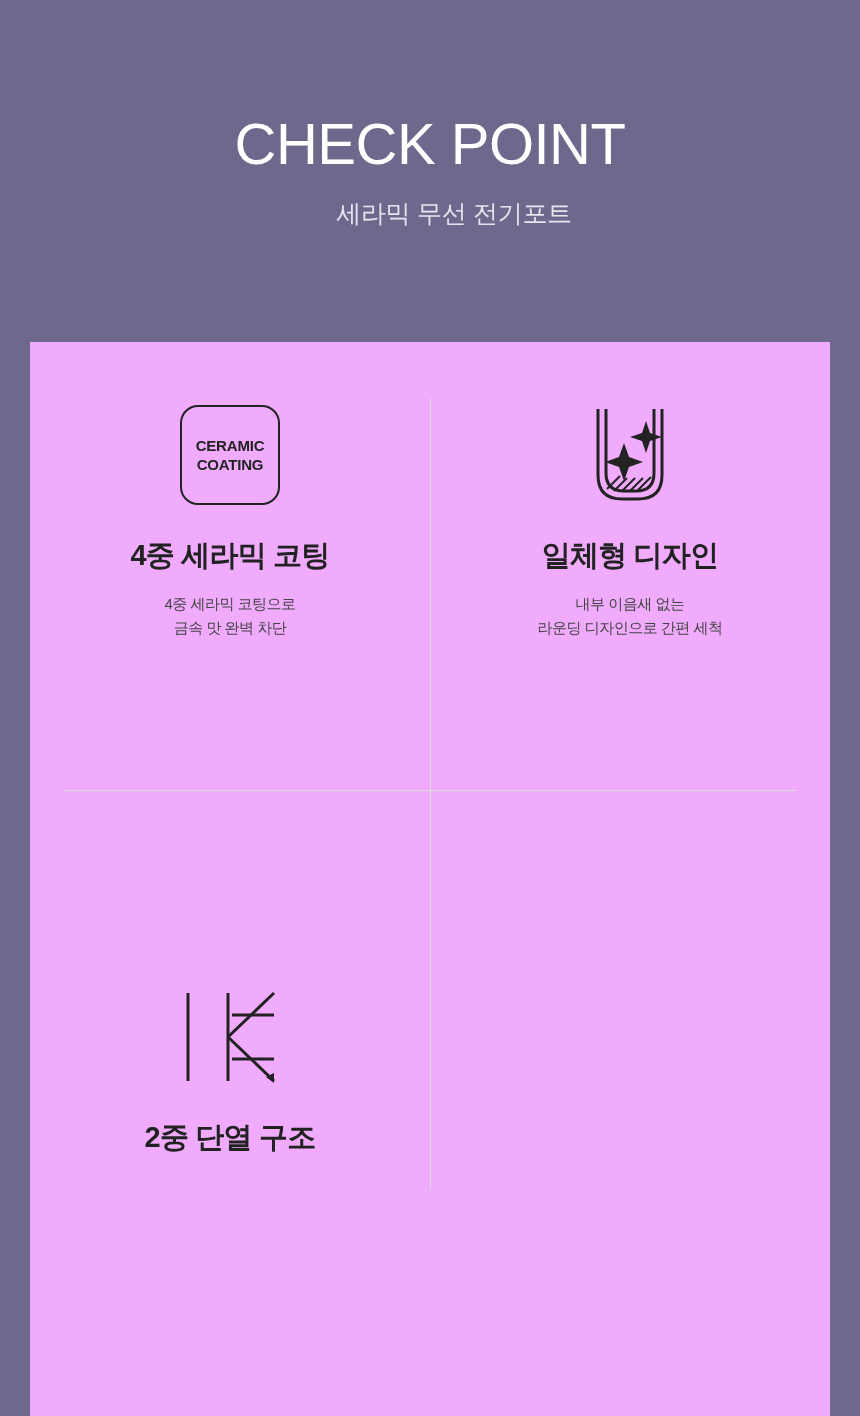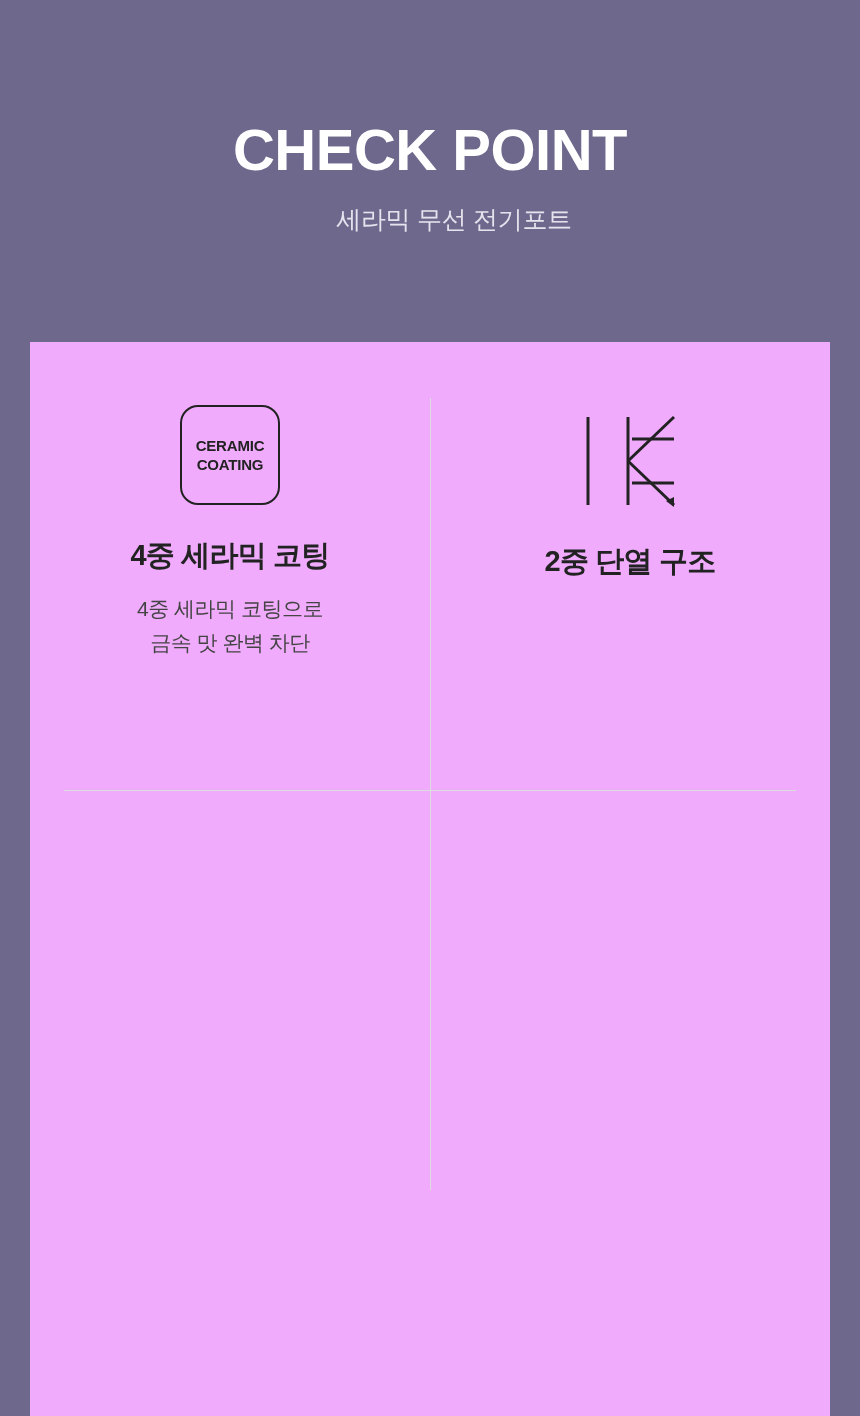--- a/index.html
+++ b/index.html
@@ -22,25 +22,25 @@
     box-sizing: border-box;
   }
 
   .header {
     padding-top: 104px;
     text-align: center;
   }
 
   .header-title {
     font-size: 58px;
-    font-weight: 700;
+    font-weight: 400;
     letter-spacing: -0.5px;
     color: #ffffff;
     line-height: 1.05;
-    margin: 16px;
+    margin: 10px;
   }
 
   .header-subtitle {
     margin-top: 22px;
     font-size: 25px;
     font-weight: 400;
     color: #e6e3ee;
     letter-spacing: -0.3px;
     margin-left: 48px;
   }
@@ -104,21 +104,21 @@
     margin-top: 22px;
     font-size: 29px;
     font-weight: 700;
     color: #222222;
     letter-spacing: -0.8px;
     text-align: right;
   }
 
   .cell-desc {
     margin-top: 16px;
-    font-size: 21px;
+    font-size: 15px;
     font-weight: 400;
     color: #444444;
     line-height: 1.62;
     text-align: center;
     letter-spacing: -0.5px;
     white-space: pre-line;
   }
 
   
   .ceramic-box {
@@ -161,20 +161,40 @@
           <div class="ceramic-box">
             <div class="ceramic-line">CERAMIC</div>
             <div class="ceramic-line">COATING</div>
           </div>
         </div>
         <div class="cell-title">4중 세라믹 코팅</div>
         <div class="cell-desc">4중 세라믹 코팅으로
 금속 맛 완벽 차단</div>
       </div>
 
+      <div class="cell">
+        <div class="icon-wrap">
+          <svg width="112" height="104" viewBox="0 0 112 104" xmlns="http://www.w3.org/2000/svg">
+            <path d="M24 6 L24 72 Q24 96 48 96 L64 96 Q88 96 88 72 L88 6" fill="none" stroke="#222" stroke-width="3"></path>
+            <path d="M32 6 L32 70 Q32 88 50 88 L62 88 Q80 88 80 70 L80 6" fill="none" stroke="#222" stroke-width="3"></path>
+            <g stroke="#222" stroke-width="2">
+              <line x1="33" y1="86" x2="46" y2="73"></line>
+              <line x1="40" y1="88" x2="53" y2="75"></line>
+              <line x1="48" y1="88" x2="61" y2="75"></line>
+              <line x1="56" y1="88" x2="69" y2="75"></line>
+              <line x1="64" y1="87" x2="77" y2="74"></line>
+            </g>
+            <path d="M72 18 L76 30 L88 34 L76 38 L72 50 L68 38 L56 34 L68 30 Z" fill="#222"></path>
+            <path d="M50 40 L55 54 L69 59 L55 64 L50 78 L45 64 L31 59 L45 54 Z" fill="#222"></path>
+          </svg>
+        </div>
+        <div class="cell-title">일체형 디자인</div>
+        <div class="cell-desc">내부 이음새 없는
+라운딩 디자인으로 간편 세척</div>
+      </div>
 
       <div class="cell row2">
         <div class="icon-wrap">
           <svg width="120" height="100" viewBox="0 0 120 100" xmlns="http://www.w3.org/2000/svg">
             <line x1="18" y1="6" x2="18" y2="94" stroke="#222" stroke-width="3"></line>
             <line x1="58" y1="6" x2="58" y2="94" stroke="#222" stroke-width="3"></line>
             <line x1="58" y1="50" x2="104" y2="6" stroke="#222" stroke-width="3"></line>
             <line x1="58" y1="50" x2="104" y2="94" stroke="#222" stroke-width="3"></line>
             <line x1="62" y1="28" x2="104" y2="28" stroke="#222" stroke-width="3"></line>
             <line x1="62" y1="72" x2="104" y2="72" stroke="#222" stroke-width="3"></line>

